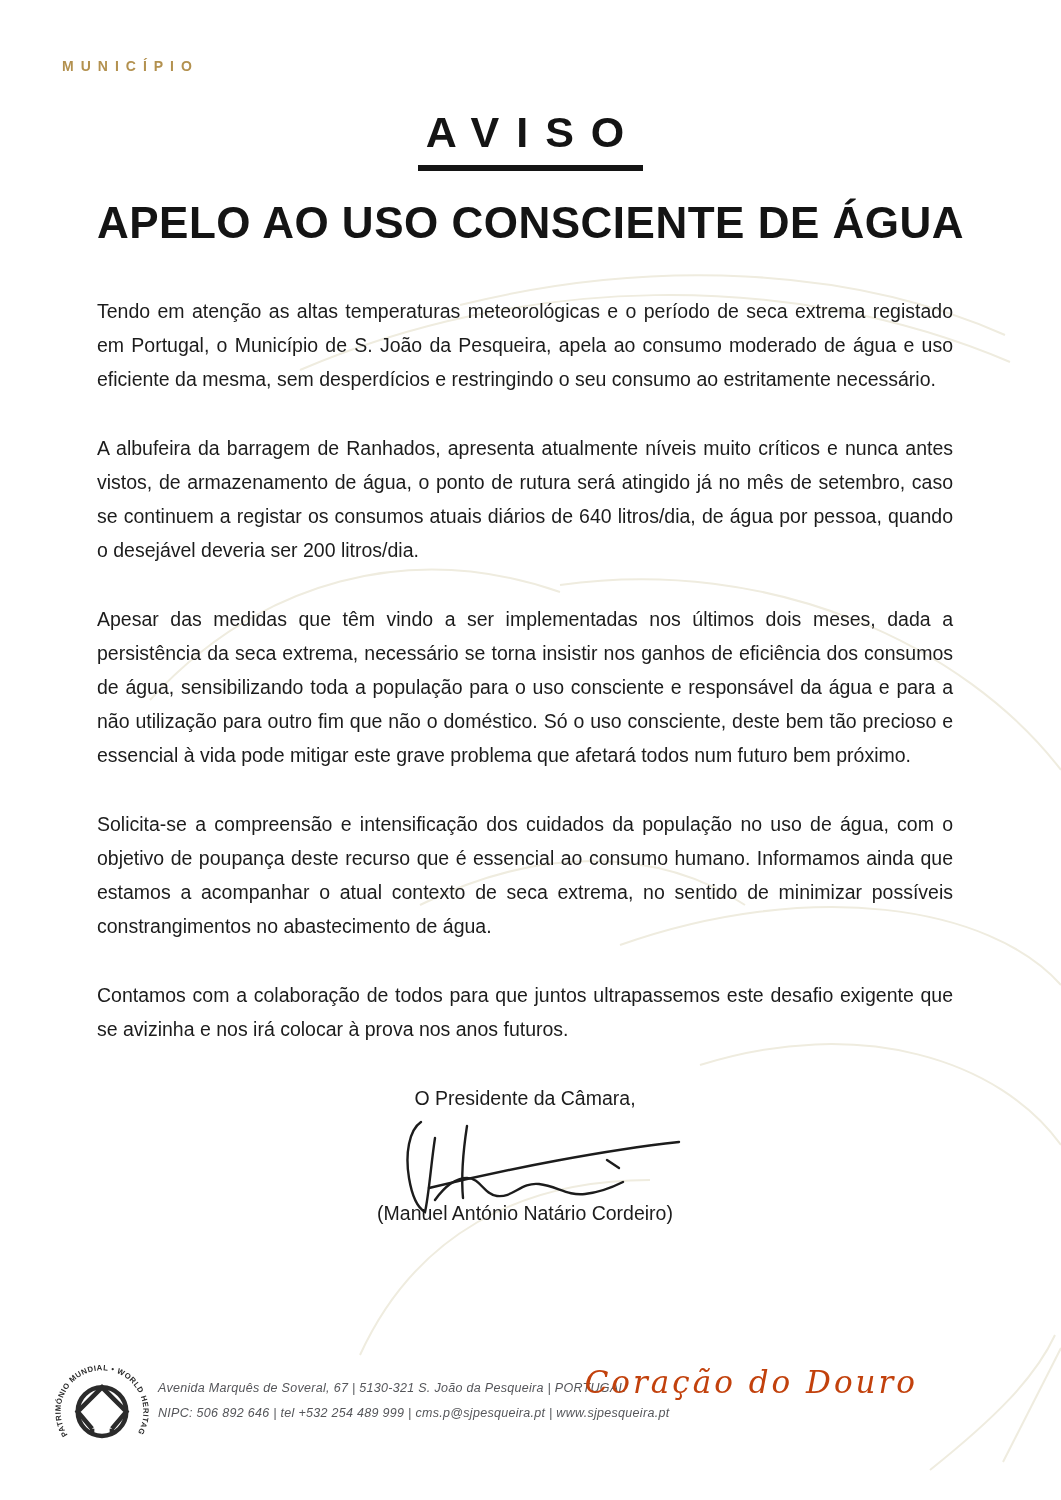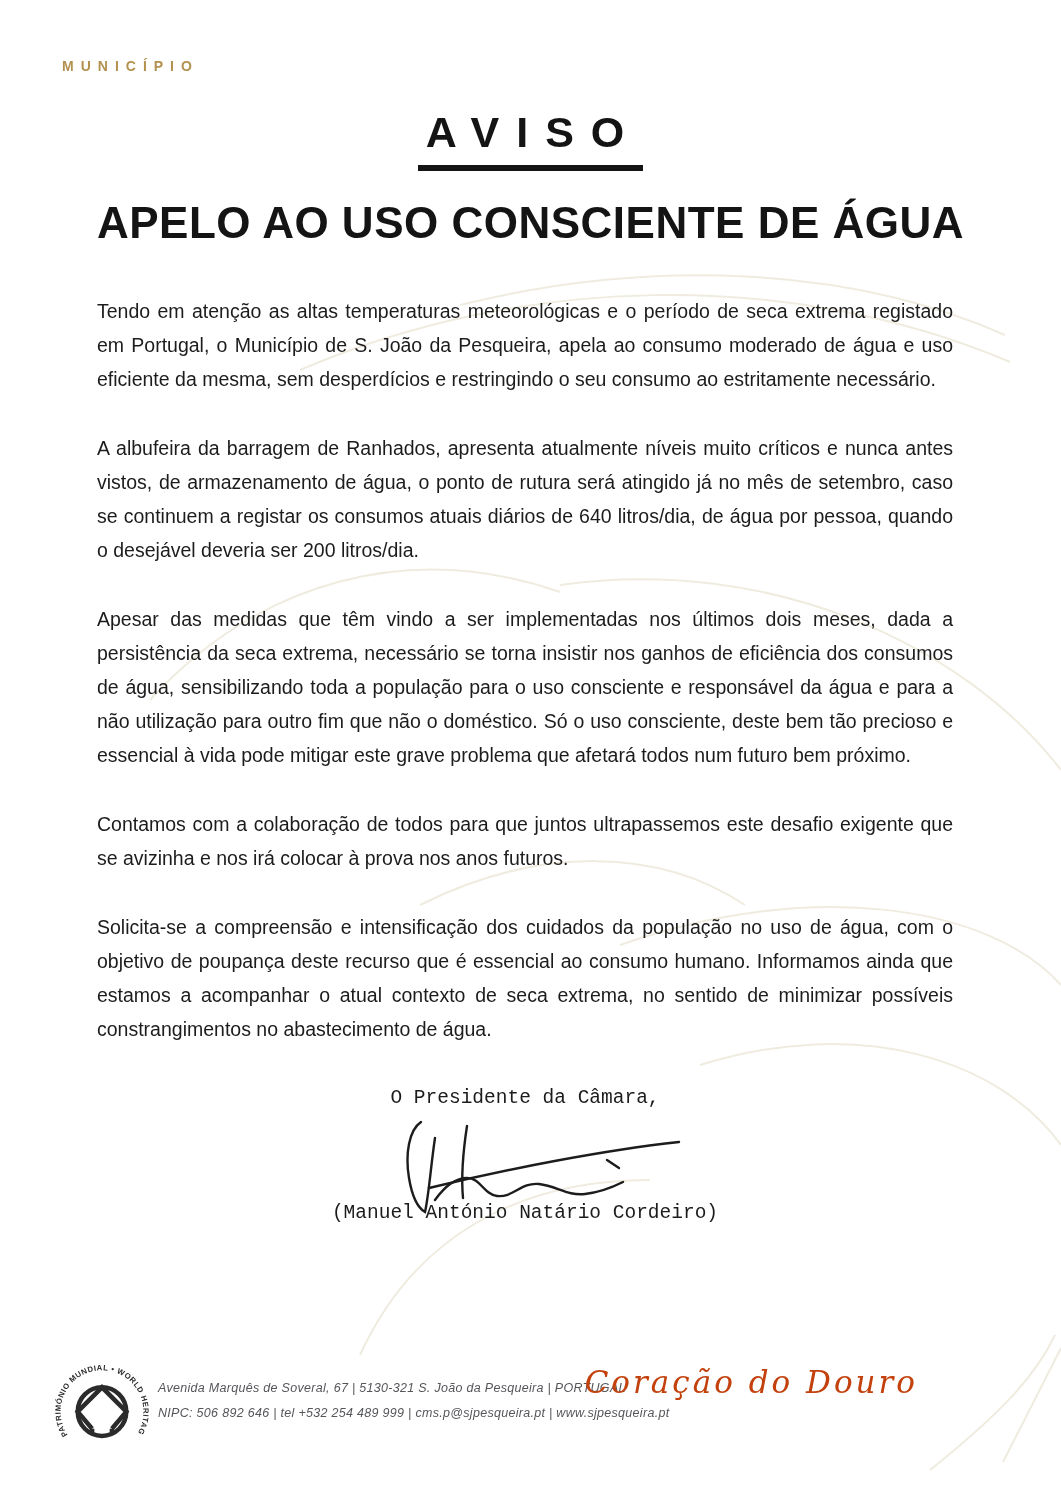--- a/index.html
+++ b/index.html
@@ -35,21 +35,21 @@
 
   
   .content{
     position:absolute;top:294px;left:97px;width:868px;
     font-size:19.5px;line-height:34px;text-align:justify;color:#1c1c1c;
   }
   .content p{margin:0 12px 35px 0;}
   .dateline{text-align:left;margin:0;}
 
   
-  .sig-block{margin-top:26px;text-align:center;font-family:Liberation Mono, monospace;}
+  .sig-block{margin-top:26px;text-align:center;}
   .sig-role{margin:0;line-height:34px;}
   .sig-svg{display:block;margin:-30px auto -24px auto;overflow:visible;}
   .sig-name{margin:0;line-height:34px;}
 
   
   .footer{position:absolute;left:48px;top:1350px;width:965px;height:120px;}
   .emblem{position:absolute;left:0;top:2px;}
   .address{
     position:absolute;left:110px;top:26px;font-size:12.5px;color:#55565a;
     line-height:25px;letter-spacing:0.3px;font-style:italic;
@@ -90,22 +90,22 @@
     <div class="aviso">
       <span>AVISO</span>
     </div>
 
     <h1 class="subtitle">APELO AO USO CONSCIENTE DE ÁGUA</h1>
 
     <div class="content">
       <p>Tendo em atenção as altas temperaturas meteorológicas e o período de seca extrema registado em Portugal, o Município de S. João da Pesqueira, apela ao consumo moderado de água e uso eficiente da mesma, sem desperdícios e restringindo o seu consumo ao estritamente necessário.</p>
       <p>A albufeira da barragem de Ranhados, apresenta atualmente níveis muito críticos e nunca antes vistos, de armazenamento de água, o ponto de rutura será atingido já no mês de setembro, caso se continuem a registar os consumos atuais diários de 640 litros/dia, de água por pessoa, quando o desejável deveria ser 200 litros/dia.</p>
       <p>Apesar das medidas que têm vindo a ser implementadas nos últimos dois meses, dada a persistência da seca extrema, necessário se torna insistir nos ganhos de eficiência dos consumos de água, sensibilizando toda a população para o uso consciente e responsável da água e para a não utilização para outro fim que não o doméstico. Só o uso consciente, deste bem tão precioso e essencial à vida pode mitigar este grave problema que afetará todos num futuro bem próximo.</p>
+      <p>Solicita-se a compreensão e intensificação dos cuidados da população no uso de água, com o objetivo de poupança deste recurso que é essencial ao consumo humano. Informamos ainda que estamos a acompanhar o atual contexto de seca extrema, no sentido de minimizar possíveis constrangimentos no abastecimento de água.</p>
       <p>Contamos com a colaboração de todos para que juntos ultrapassemos este desafio exigente que se avizinha e nos irá colocar à prova nos anos futuros.</p>
-      <p>Solicita-se a compreensão e intensificação dos cuidados da população no uso de água, com o objetivo de poupança deste recurso que é essencial ao consumo humano. Informamos ainda que estamos a acompanhar o atual contexto de seca extrema, no sentido de minimizar possíveis constrangimentos no abastecimento de água.</p>
 
 
       <div class="sig-block">
         <p class="sig-role">O Presidente da Câmara,</p>
         <svg class="sig-svg" width="320" height="100" viewBox="0 0 320 100">
           <g fill="none" stroke="#1c1c1c" stroke-width="2.4" stroke-linecap="round">
             <path d="M 58 68 C 140 48 235 30 308 22"></path>
             <path d="M 50 2 C 38 10 34 34 38 58 C 41 76 47 88 54 92 C 58 74 60 44 64 18"></path>
             <path d="M 96 6 C 92 32 90 56 92 78"></path>
             <path d="M 64 80 C 74 66 84 58 96 58 C 110 58 112 74 126 76 C 142 78 150 62 168 64 C 186 66 196 76 214 74 C 232 72 244 66 252 62"></path>

